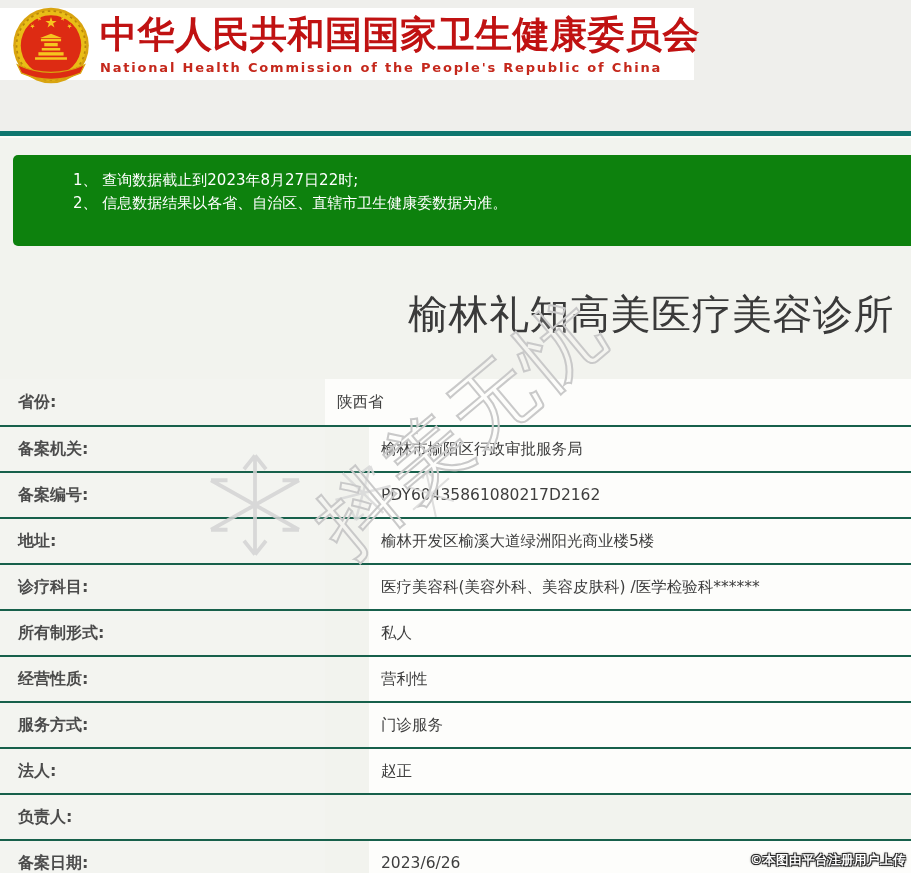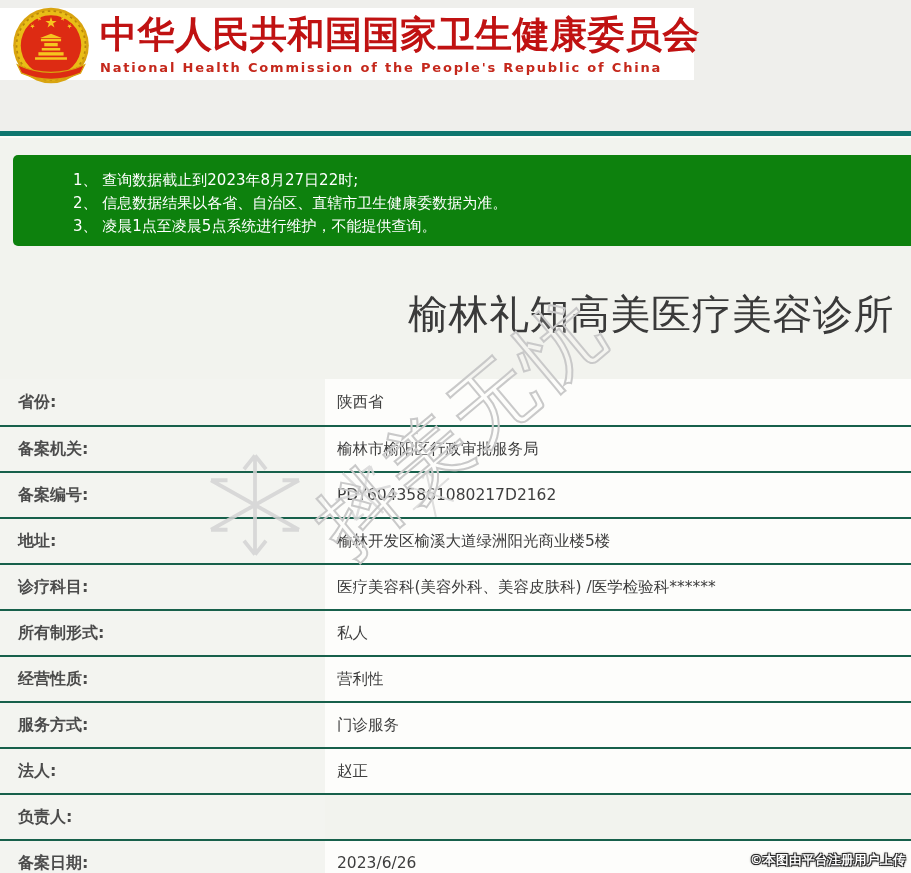--- a/index.html
+++ b/index.html
@@ -25,21 +25,21 @@
   }
   .notice div{white-space:nowrap;}
   
   .clinic{
     position:absolute;top:147px;right:13px;margin:4px;
     font-size:40px;font-weight:400;color:#3a3a3a;letter-spacing:0.5px;white-space:nowrap;
   }
   
   .rtable{position:absolute;top:243px;left:0;right:0;}
   .row{display:flex;height:46px;box-sizing:border-box;}
-  .row + .row{border-top:2px solid #17604b;}
+  .row + .row{border-top:2px solid #17604b;gap:44px;}
   .cell{display:flex;align-items:center;box-sizing:border-box;}
   .cell.label{width:325px;background:#f3f4f0;padding-left:18px;font-weight:bold;color:#4b4b4b;font-size:16px;}
   .cell.value{flex:1;background:#fdfdfb;padding-left:12px;color:#3e3e3e;font-size:15.5px;}
   
   .wm-text{
     position:absolute;left:462px;top:428px;white-space:nowrap;
     transform:translate(-50%,-50%) rotate(-40deg);
     font-size:82px;letter-spacing:4px;
     color:rgba(255,255,255,0.15);
     -webkit-text-stroke:2px #c9c9c9;
@@ -84,21 +84,20 @@
       <div class="h-cn">中华人民共和国国家卫生健康委员会</div>
       <div class="h-en">National Health Commission of the People's Republic of China</div>
     </div>
   </div>
 
   <div class="content">
 
     <div class="notice">
       <div>1、 查询数据截止到2023年8月27日22时;</div>
       <div>2、 信息数据结果以各省、自治区、直辖市卫生健康委数据为准。</div>
-      <div>3、 凌晨1点至凌晨5点系统进行维护，不能提供查询。</div>
     </div>
 
     <h1 class="clinic">榆林礼知高美医疗美容诊所</h1>
 
     <div class="rtable">
       <div class="row">
         <div class="cell label">省份:</div>
         <div class="cell value">陕西省</div>
       </div>
       <div class="row">

